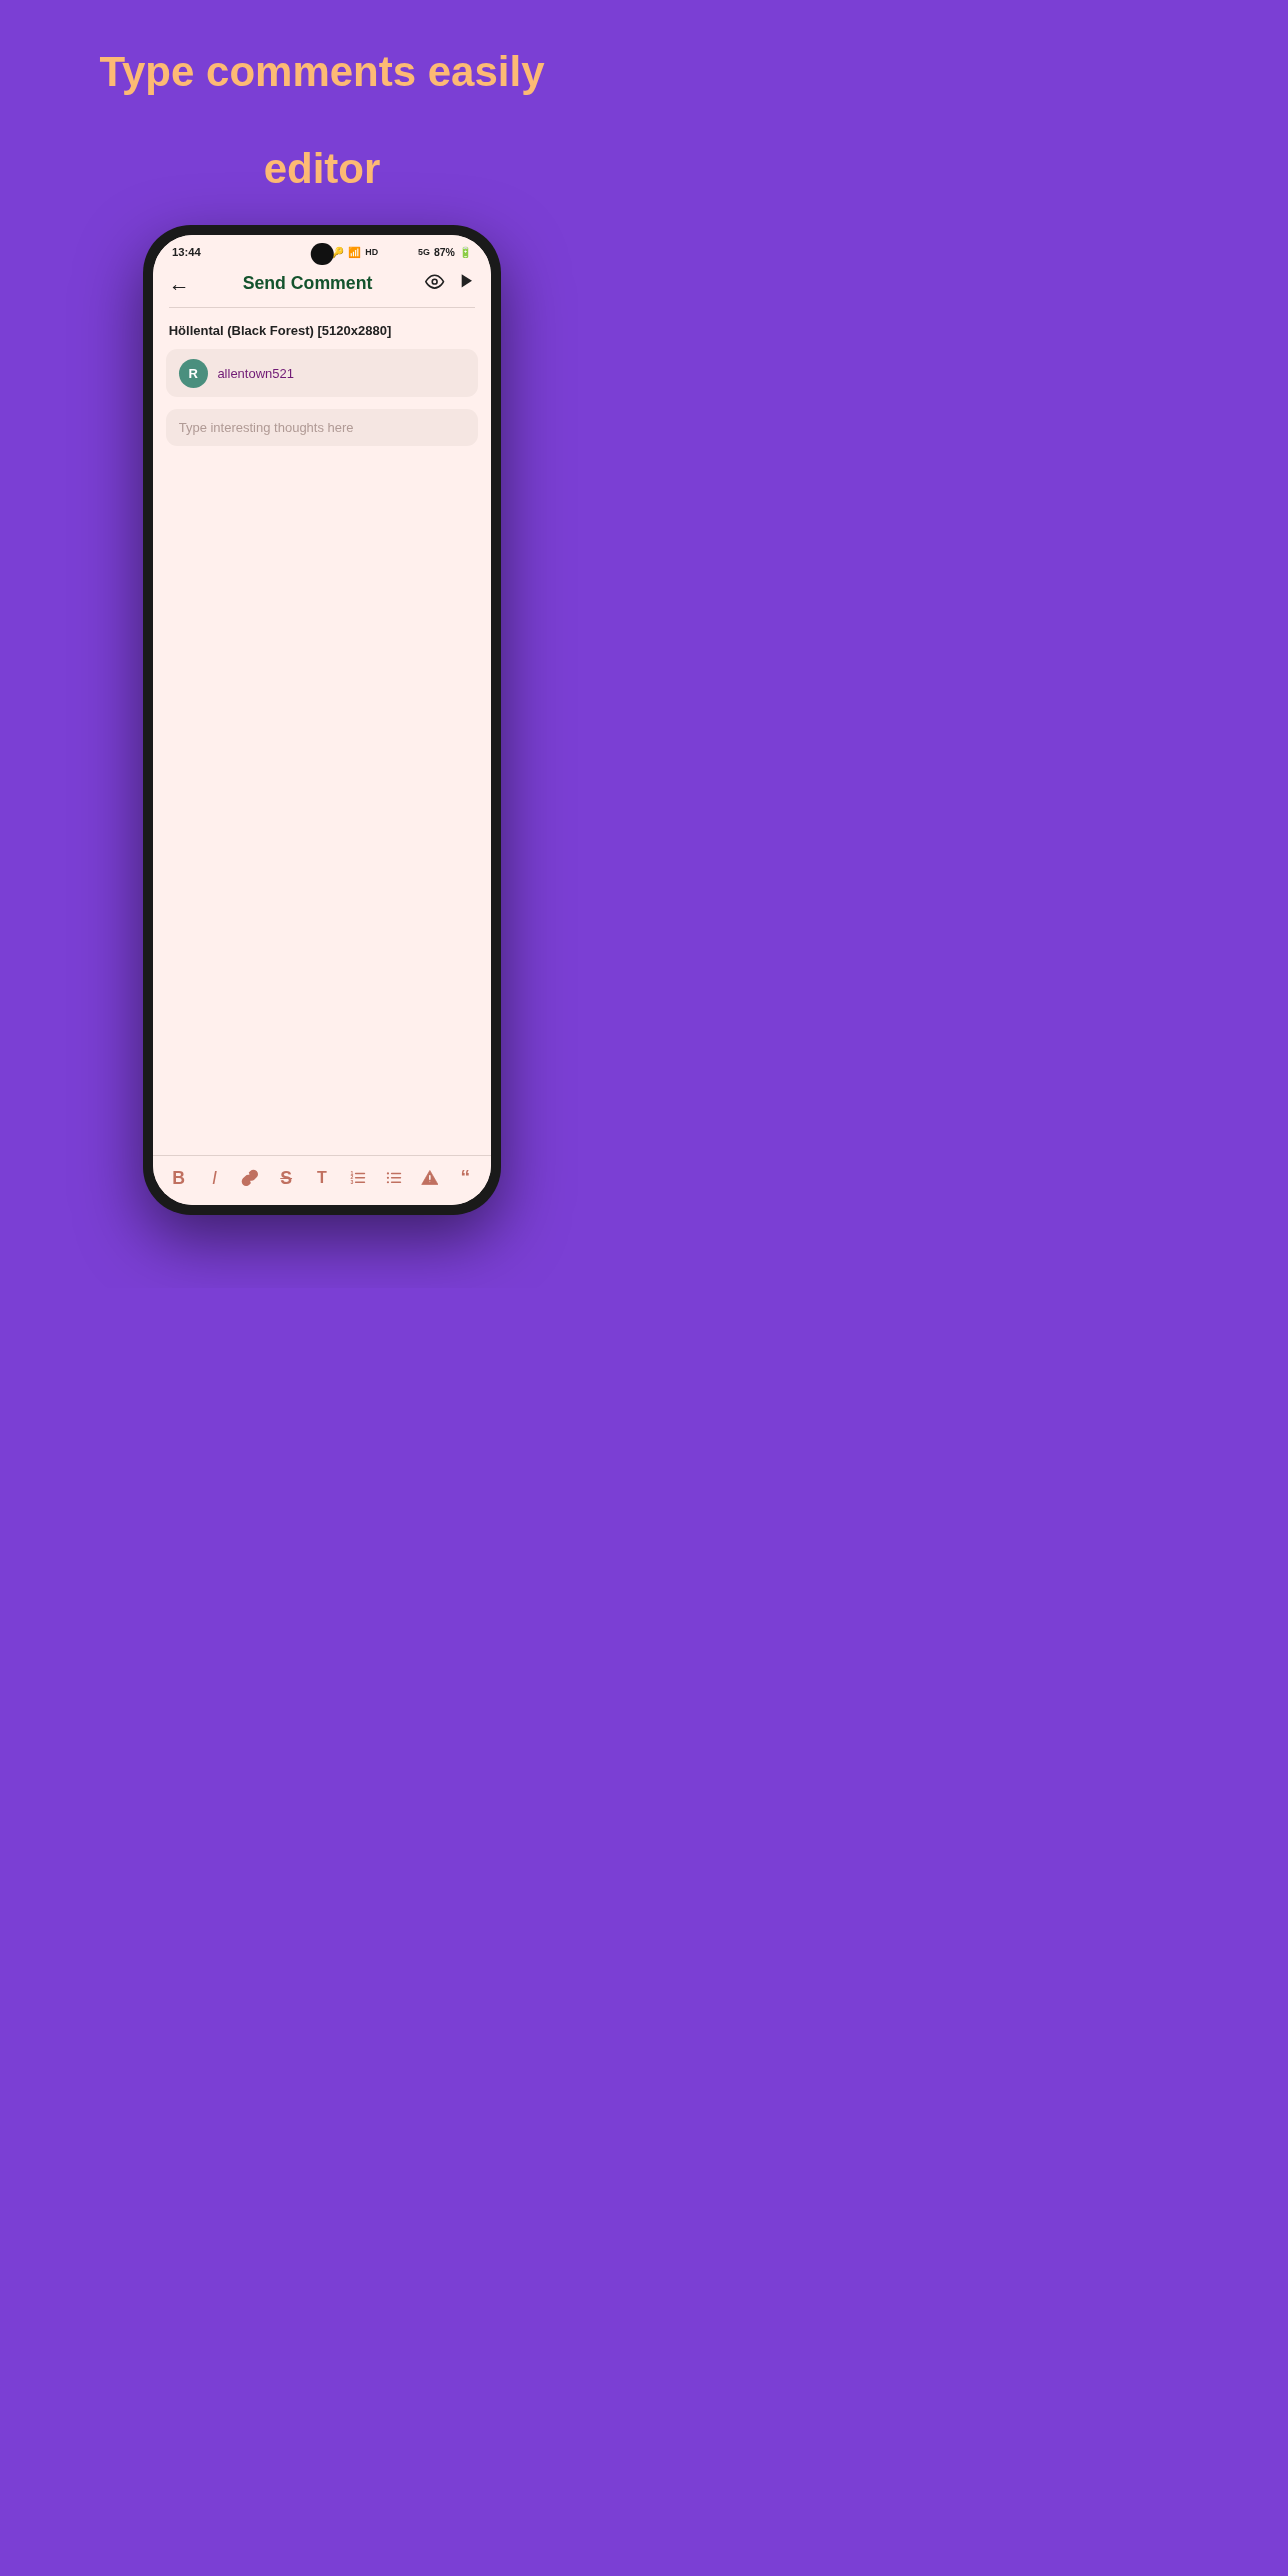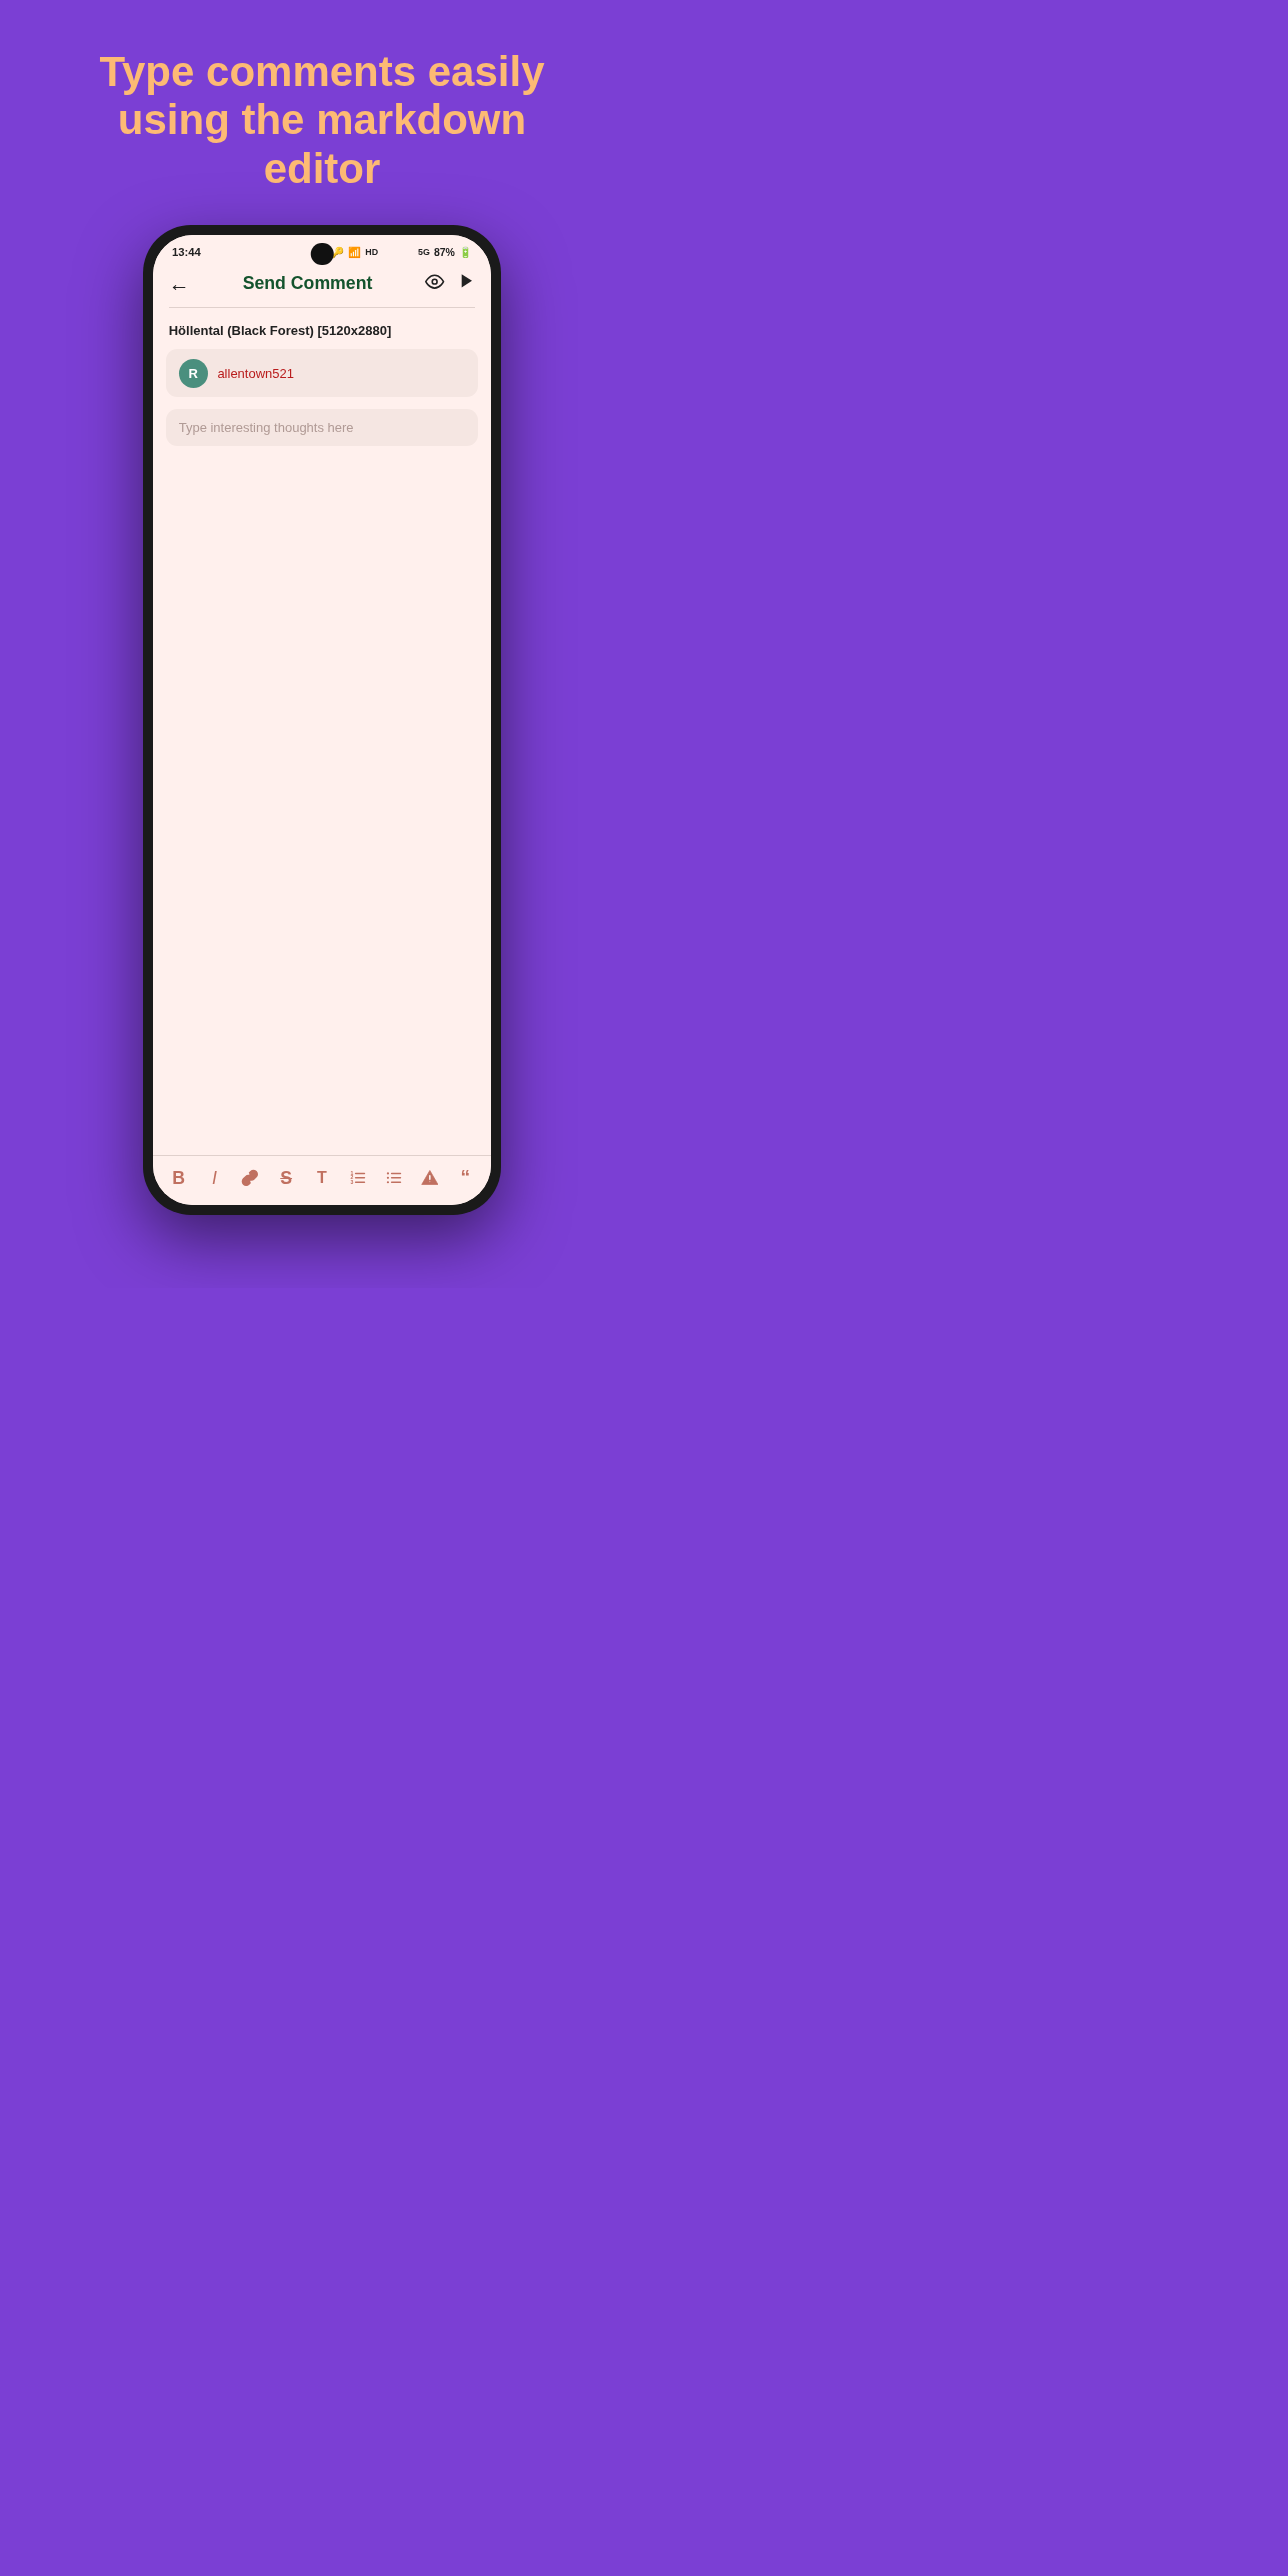--- a/index.html
+++ b/index.html
@@ -155,21 +155,21 @@
       align-items: center;
       justify-content: center;
       color: white;
       font-weight: 700;
       font-size: 13px;
       flex-shrink: 0;
     }
 
     .username {
       font-size: 13px;
-      color: #b91c1c;
+      color: #701a75;
       font-weight: 500;
     }
 
     
     .comment-area-wrapper {
       margin: 0 13px 8px;
       background: #f5e6e2;
       border-radius: 11.3px;
       padding: 11.3px 13px;
       flex-shrink: 0;
@@ -216,21 +216,21 @@
       height: 17.7px;
       fill: #c07060;
       stroke: #c07060;
     }
   </style>
 </head>
 <body>
 
 <div class="hero-text">
   <span>Type comments easily</span><br>
-  <span>using the markdown</span><br>
+  <br>
   <span>editor</span>
 </div>
 
 <div class="phone-frame">
   <div class="phone-notch"></div>
   <div class="phone-inner">
 
     <div class="status-bar">
       <span class="status-left">13:44</span>
       <div class="status-right">

